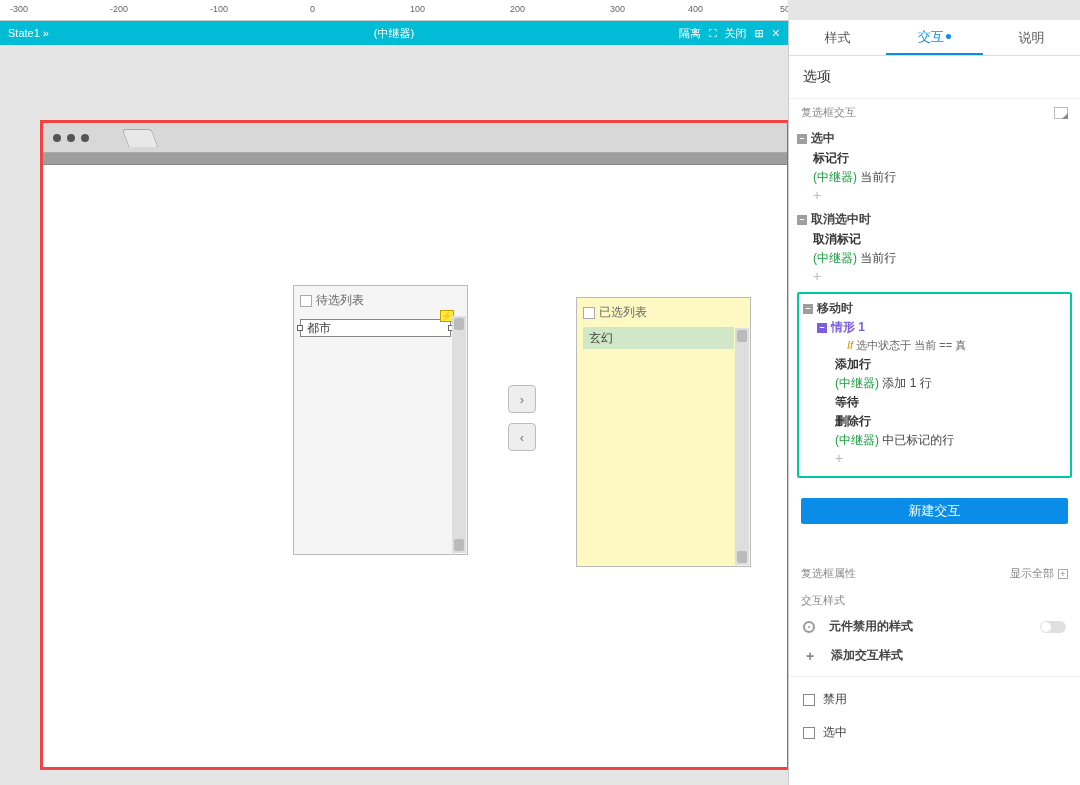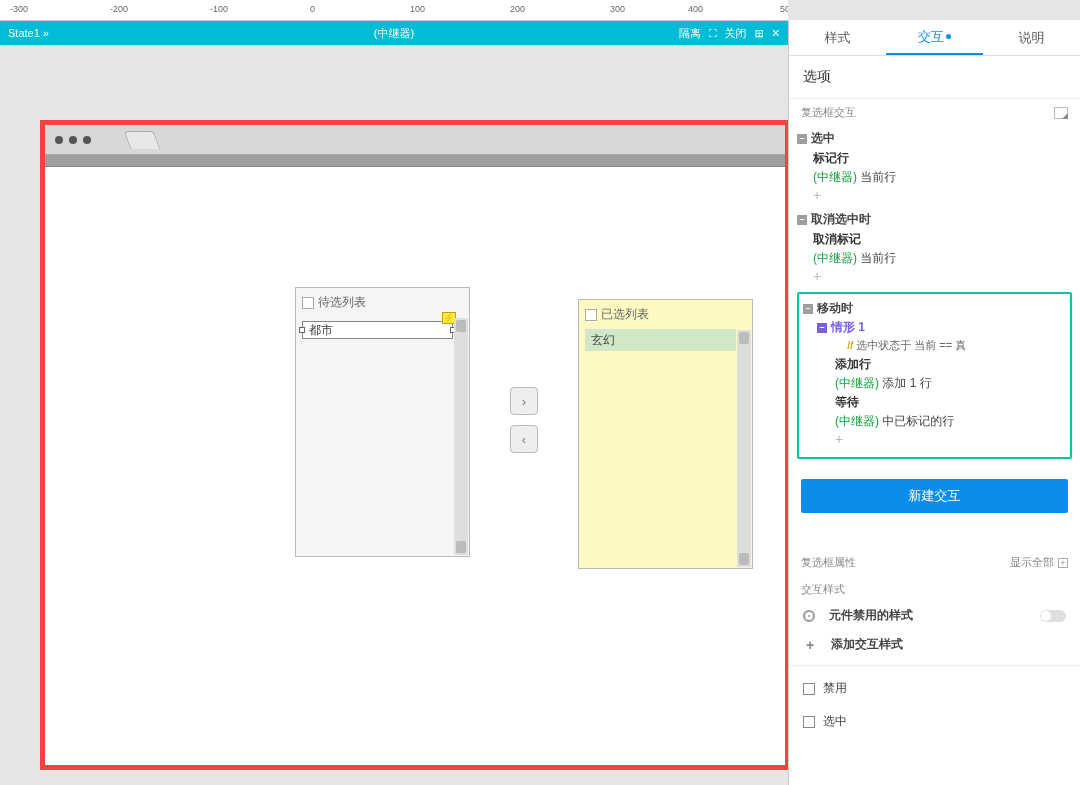--- a/index.html
+++ b/index.html
@@ -15,21 +15,21 @@
 
 .breadcrumb-bar { height: 24px; background: #00BCD4; display: flex; align-items: center; color: #fff; font-size: 11px; padding: 0 8px; gap: 8px; }
 .bc-left { flex: 1; display: flex; gap: 6px; align-items: center; }
 .bc-center { position: absolute; left: 50%; transform: translateX(-50%); }
 .bc-right { display: flex; align-items: center; gap: 8px; }
 .bc-x { font-size: 14px; cursor: pointer; }
 
 .stage { flex: 1; position: relative; overflow: hidden; }
 
 
-.browser-mock { position: absolute; left: 40px; top: 75px; width: 750px; height: 650px; background: #fff; border: 5px solid #ef4444; }
+.browser-mock { position: absolute; left: 40px; top: 75px; width: 750px; height: 650px; background: #fff; border: 3px solid #ef4444; }
 .browser-titlebar { height: 30px; background: #d8d8d8; border-bottom: 1px solid #aaa; display: flex; align-items: center; padding: 0 10px; gap: 6px; }
 .browser-dot { width: 8px; height: 8px; border-radius: 50%; background: #555; }
 .browser-tab { margin-left: 30px; width: 30px; height: 18px; background: #e8e8e8; border: 1px solid #aaa; border-bottom: none; border-radius: 4px 4px 0 0; transform: skewX(20deg); }
 .browser-addr { height: 12px; background: #9e9e9e; border-bottom: 1px solid #888; }
 .browser-body { position: relative; height: calc(100% - 42px); background: #fff; }
 
 
 .panel { position: absolute; width: 175px; height: 270px; background: #f5f5f5; border: 1px solid #bbb; }
 .panel-left { left: 250px; top: 120px; }
 .panel-right { left: 533px; top: 132px; background: #fef9c3; }
@@ -75,21 +75,21 @@
 .green { color: #1a9e3f; }
 .addline { margin-left: 18px; color: #bbb; font-size: 14px; padding: 0 0 4px; }
 
 .evt-box { border: 2px solid #00c8a0; border-radius: 2px; padding: 4px 4px 6px; margin: 4px 2px 6px; }
 .case { margin-left: 14px; }
 .case-h { display: flex; align-items: center; gap: 4px; font-weight: bold; color: #7b5ee0; font-size: 12px; }
 .case-h .toggle { background: #7b5ee0; }
 .cond { margin-left: 30px; font-size: 11px; color: #666; padding: 2px 0; }
 .cond .ifw { color: #d89000; font-style: italic; }
 
-.primary-btn { margin: 10px 12px; height: 34px; background: #0a8de8; color: #fff; display: flex; align-items: center; justify-content: center; font-size: 13px; cursor: pointer; border-radius: 2px; text-align: center; }
+.primary-btn { margin: 10px 12px; height: 26px; background: #0a8de8; color: #fff; display: flex; align-items: center; justify-content: center; font-size: 13px; cursor: pointer; border-radius: 2px; text-align: center; }
 
 .section-gap { height: 26px; }
 
 .prop-head { display: flex; align-items: center; justify-content: space-between; padding: 6px 12px 8px; font-size: 11px; color: #888; }
 .prop-head .showall { display: flex; align-items: center; gap: 4px; cursor: pointer; }
 .prop-head .plus { width: 10px; height: 10px; border: 1px solid #aaa; display: flex; align-items: center; justify-content: center; font-size: 9px; }
 
 .sub-head { padding: 4px 12px; font-size: 11px; color: #888; }
 .prop-row { display: flex; align-items: center; justify-content: space-between; padding: 6px 14px; font-size: 12px; color: #444; }
 .prop-row .left { display: flex; align-items: center; gap: 14px; font-weight: bold; }
@@ -229,20 +229,21 @@
         </div>
         <div class="case">
           <div class="case-h">
             <span class="toggle">–</span>
             <span>情形 1</span>
           </div>
           <div class="cond"><span class="ifw">If</span><span> 选中状态于 当前 == 真</span></div>
           <div class="sub"><b>添加行</b></div>
           <div class="sub"><span class="green">(中继器)</span><span> 添加 1 行</span></div>
           <div class="sub"><b>等待</b></div>
+          <div class="sub"><b>删除行</b></div>
           <div class="sub"><span class="green">(中继器)</span><span> 中已标记的行</span></div>
           <div class="addline">+</div>
         </div>
       </div>
     </div>
 
     <div class="primary-btn">新建交互</div>
 
     <div class="section-gap"></div>
 

